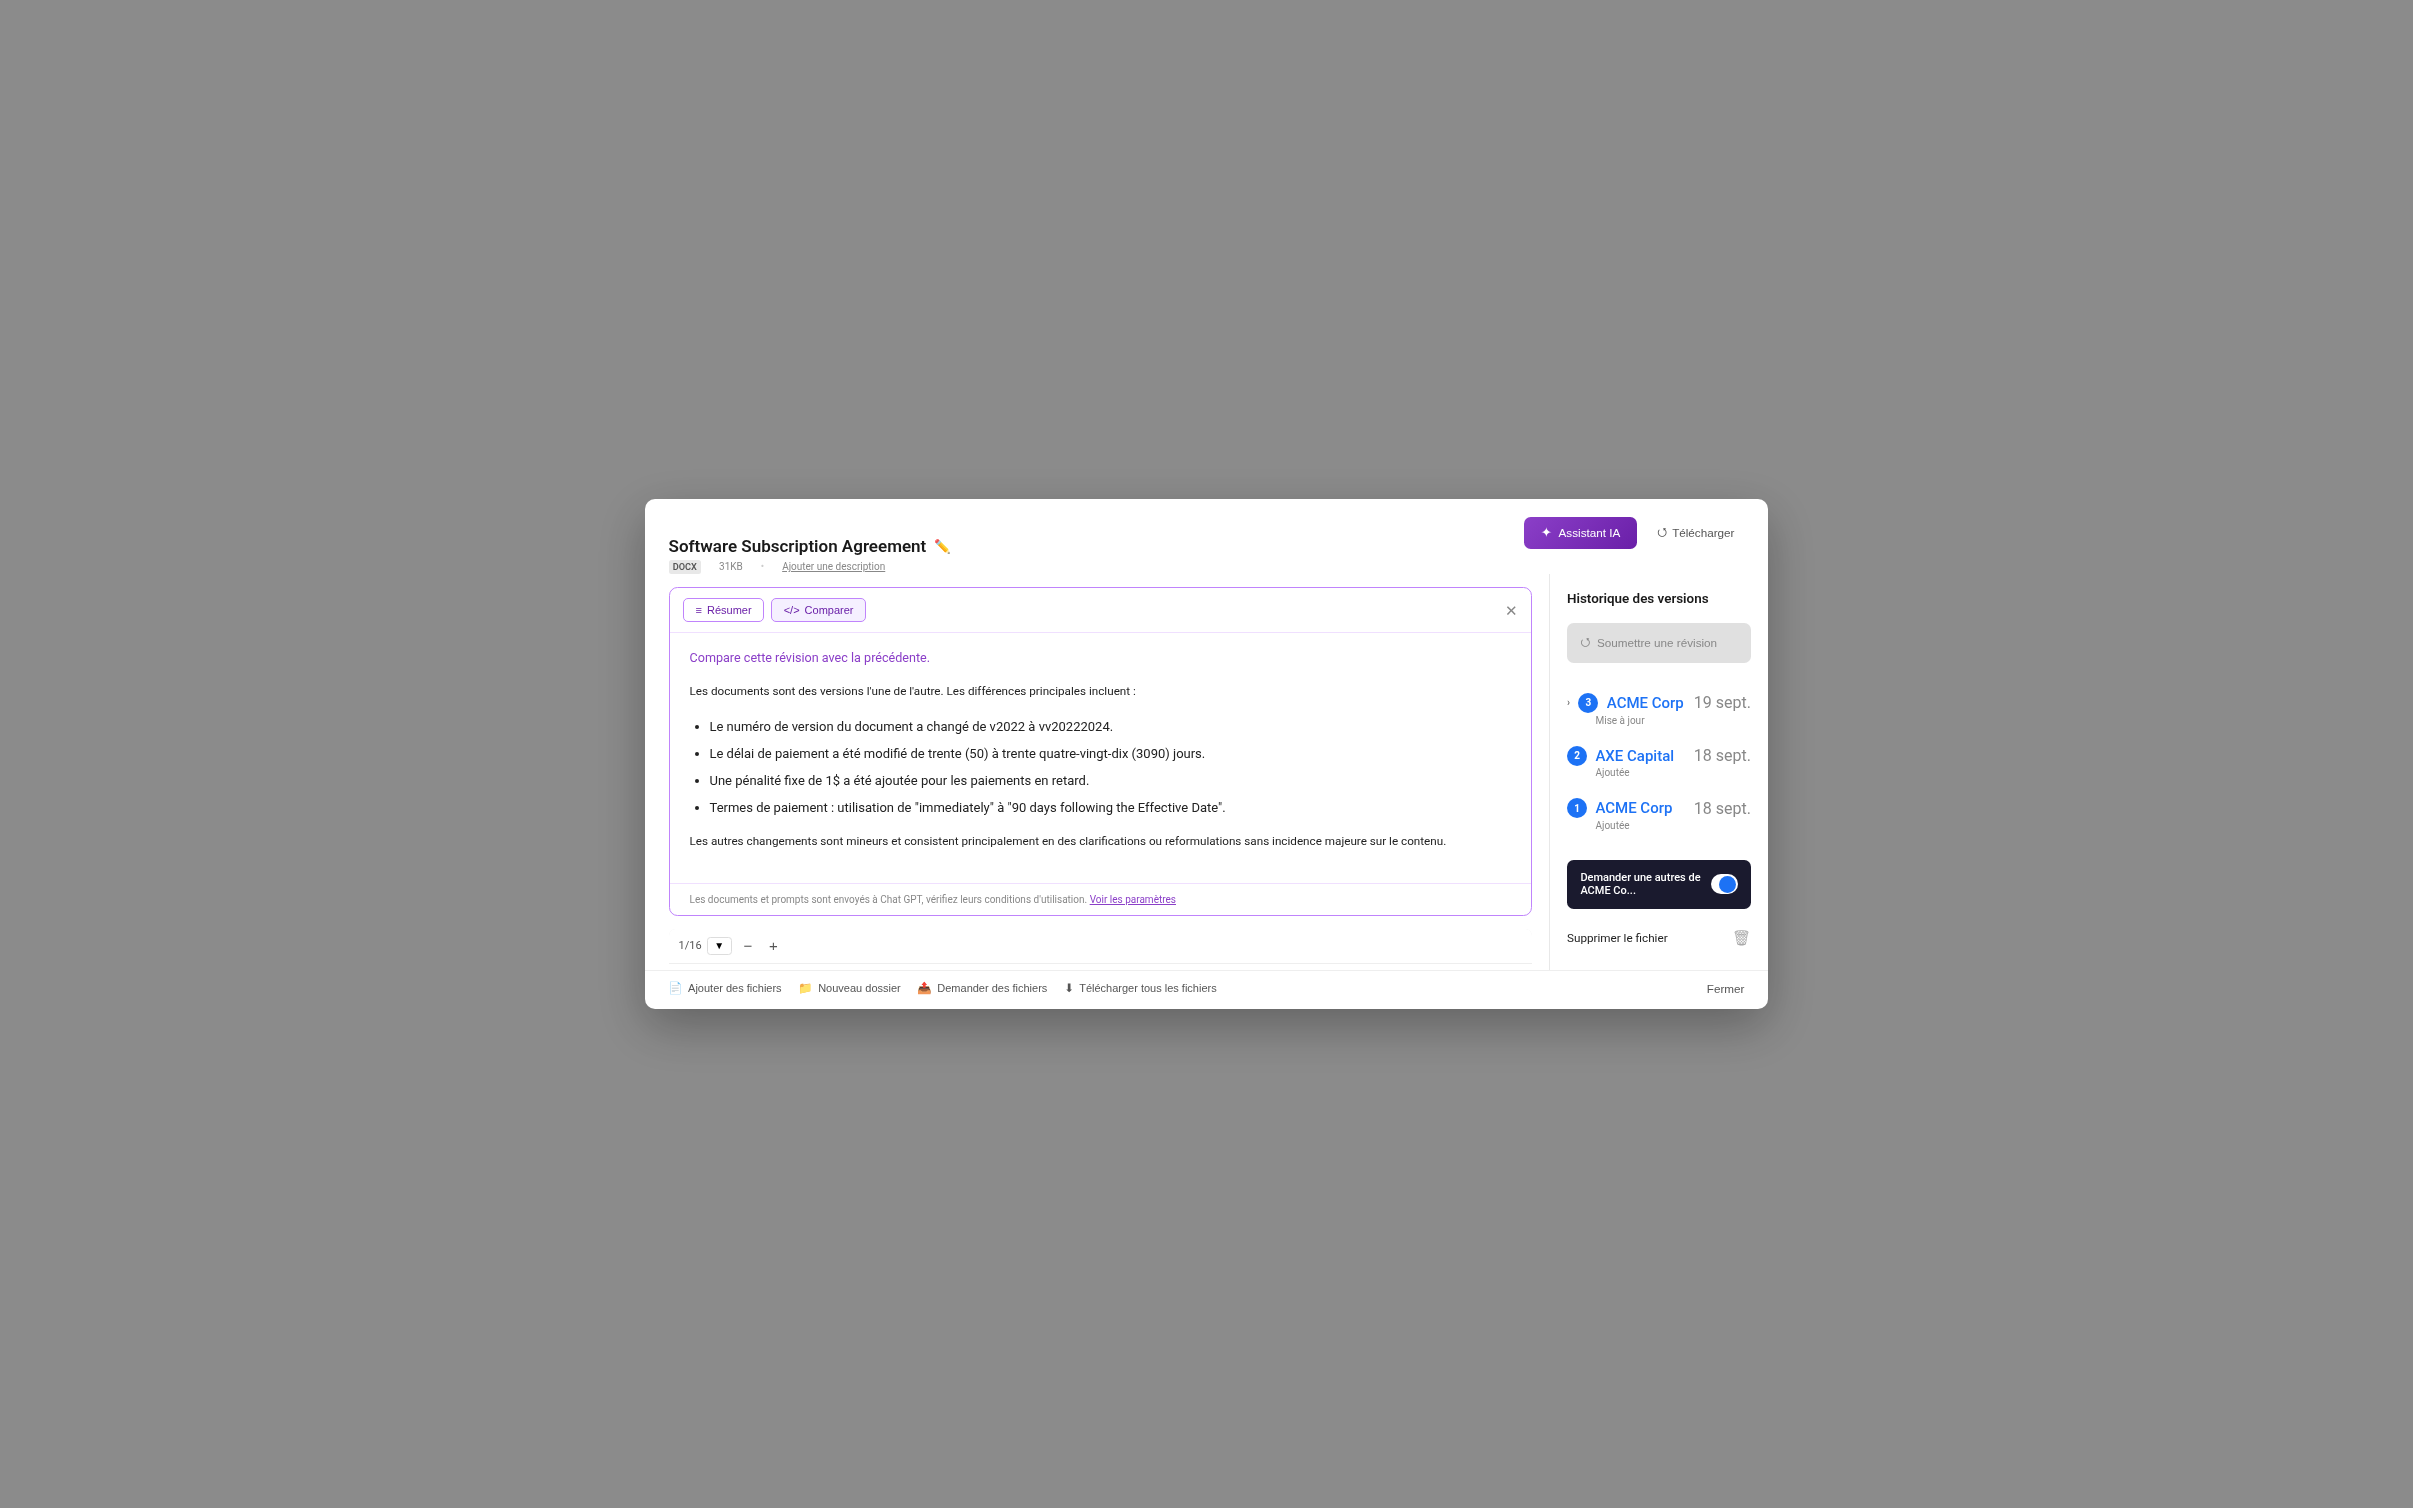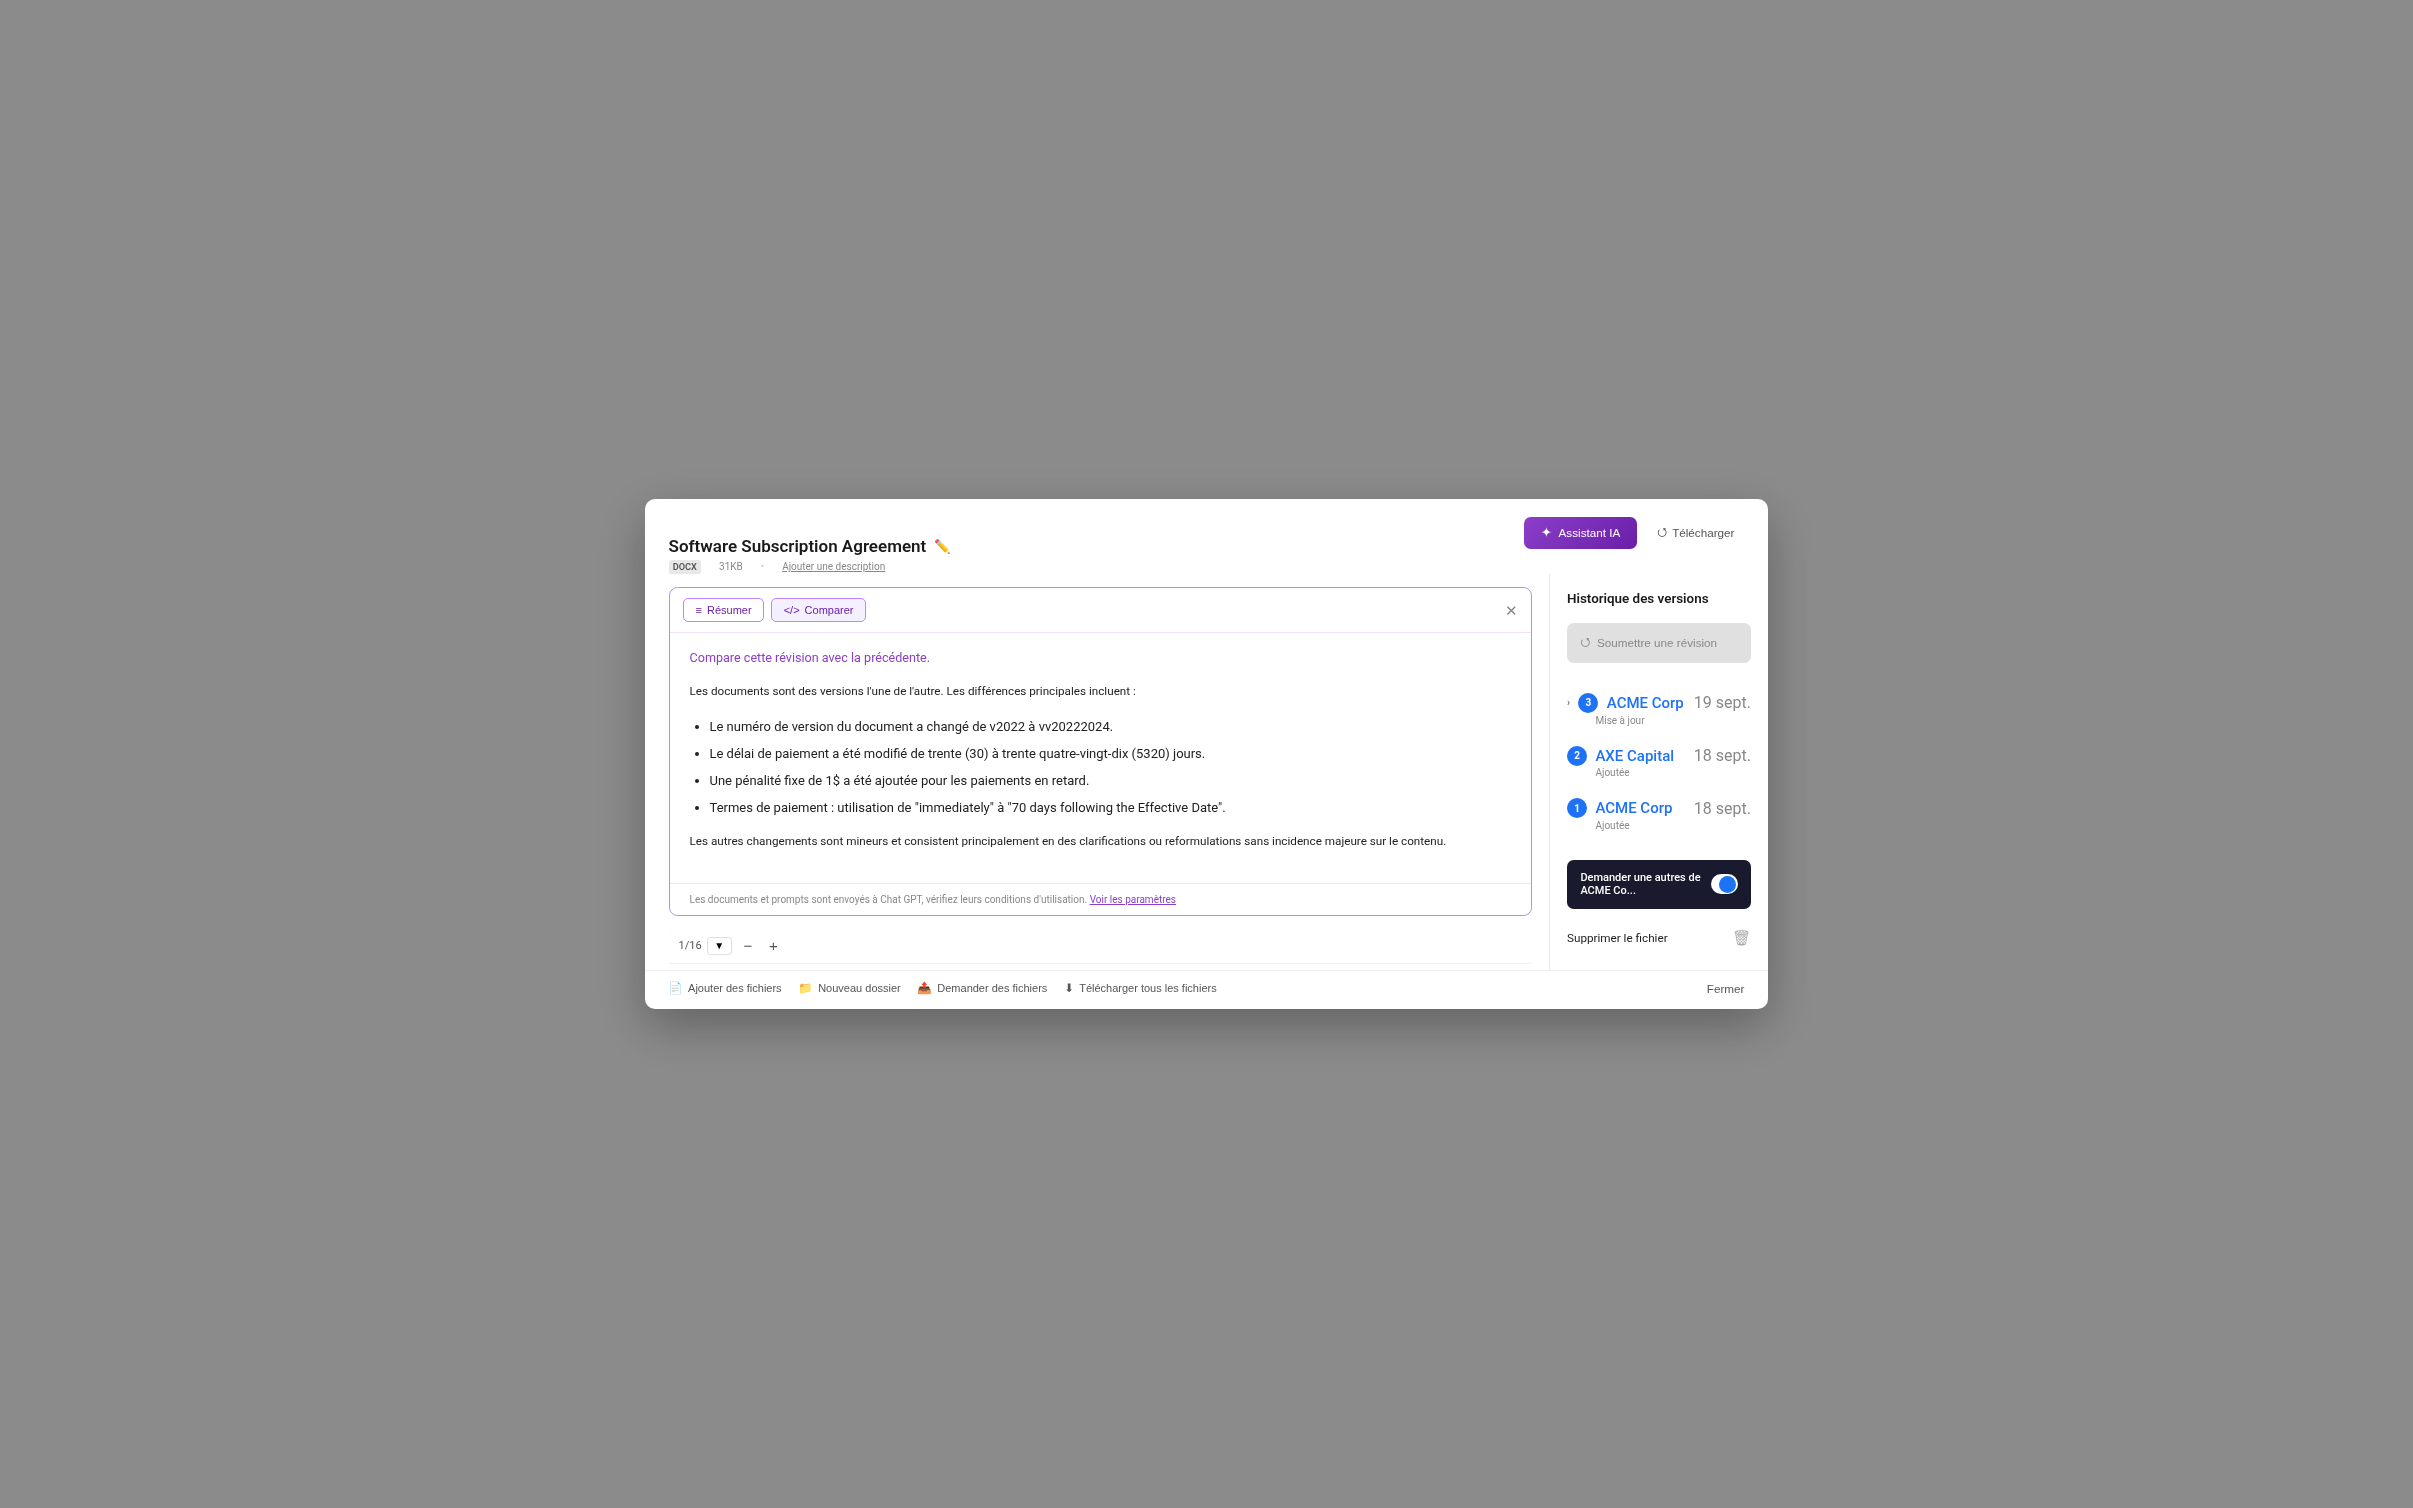--- a/index.html
+++ b/index.html
@@ -537,23 +537,23 @@
                 <span>Comparer</span>
               </button>
             </div>
             <button class="close-panel-btn">✕</button>
           </div>
           <div class="ai-panel-content">
             <span class="ai-compare-link">Compare cette révision avec la précédente.</span>
             <p class="ai-body-text">Les documents sont des versions l'une de l'autre. Les différences principales incluent :</p>
             <ul class="ai-bullet-list">
               <li>Le numéro de version du document a changé de v2022 à vv20222024.</li>
-              <li>Le délai de paiement a été modifié de trente (30) à trente quatre-vingt-dix (5320) jours.</li>
+              <li>Le délai de paiement a été modifié de trente (50) à trente quatre-vingt-dix (3090) jours.</li>
               <li>Une pénalité fixe de 1$ a été ajoutée pour les paiements en retard.</li>
-              <li>Termes de paiement : utilisation de "immediately" à "70 days following the Effective Date".</li>
+              <li>Termes de paiement : utilisation de "immediately" à "90 days following the Effective Date".</li>
             </ul>
             <p class="ai-body-text">Les autres changements sont mineurs et consistent principalement en des clarifications ou reformulations sans incidence majeure sur le contenu.</p>
           </div>
           <div class="ai-footer-text">
             <span>Les documents et prompts sont envoyés à Chat GPT, vérifiez leurs conditions d'utilisation.</span>
             <span class="ai-footer-link">Voir les paramètres</span>
           </div>
         </div>
 
         <div class="doc-viewer">

